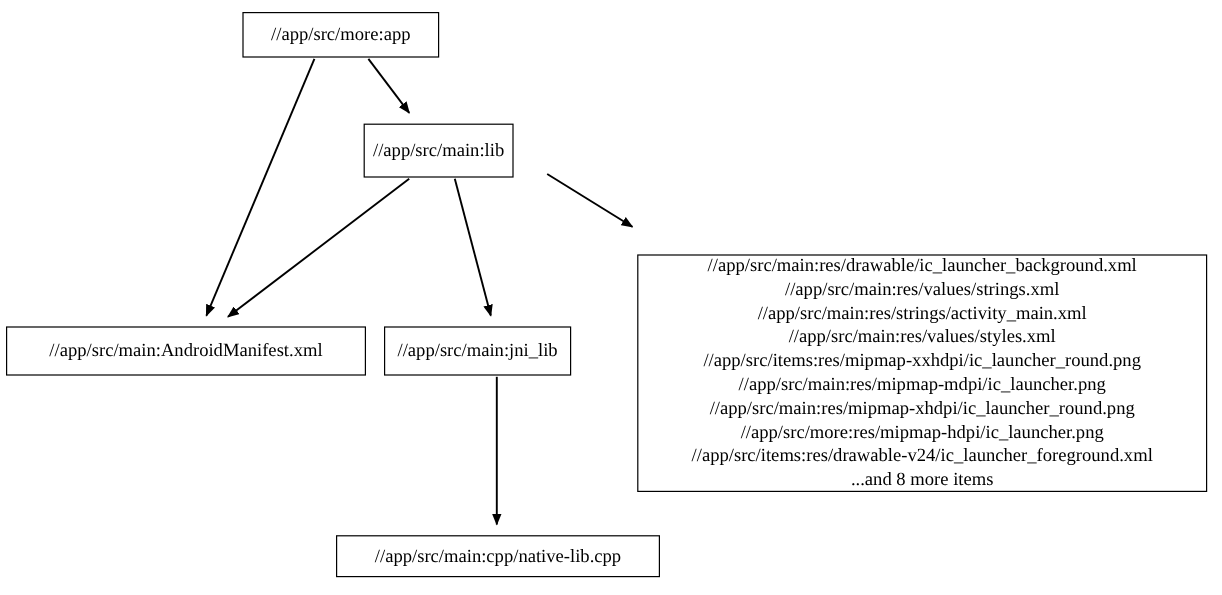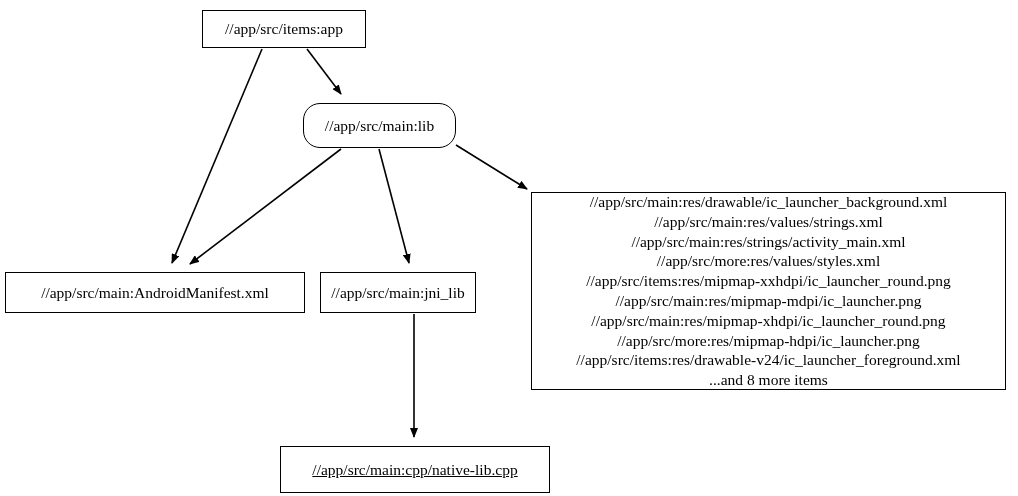--- a/index.html
+++ b/index.html
@@ -93,45 +93,45 @@
     <g>
       <path d="M456,145 L527,189" stroke="#000000" stroke-width="1.6" fill="none" marker-end="url(#arrowhead)"></path>
     </g>
 
     <g>
       <path d="M414,314 L414,437" stroke="#000000" stroke-width="1.6" fill="none" marker-end="url(#arrowhead)"></path>
     </g>
   </svg>
 
   <div class="node" style="left:202px; top:10px; width:164px; height:38px;">
-    <span class="node-label">//app/src/items:app</span>
+    <span class="node-label">//app/src/more:app</span>
   </div>
 
-  <div class="node" style="left:303px; top:103px; width:153px; height:45px;border-radius:17px;">
+  <div class="node" style="left:303px; top:103px; width:125px; height:45px;">
     <span class="node-label">//app/src/main:lib</span>
   </div>
 
   <div class="node" style="left:5px; top:272px; width:300px; height:41px;text-align:center;">
     <span class="node-label">//app/src/main:AndroidManifest.xml</span>
   </div>
 
   <div class="node" style="left:320px; top:272px; width:156px; height:41px;text-align:right;">
     <span class="node-label">//app/src/main:jni_lib</span>
   </div>
 
-  <div class="node" style="left:280px; top:446px; width:270px; height:47px;text-decoration:underline;">
+  <div class="node" style="left:280px; top:446px; width:270px; height:35px;">
     <span class="node-label">//app/src/main:cpp/native-lib.cpp</span>
   </div>
 
-  <div class="node node-multi" style="left:531px; top:192px; width:475px; height:198px;">
+  <div class="node node-multi" style="left:531px; top:212px; width:475px; height:198px;">
     <span class="lines">
       <span class="line-item">//app/src/main:res/drawable/ic_launcher_background.xml</span>
       <span class="line-item">//app/src/main:res/values/strings.xml</span>
       <span class="line-item">//app/src/main:res/strings/activity_main.xml</span>
-      <span class="line-item">//app/src/more:res/values/styles.xml</span>
+      <span class="line-item">//app/src/main:res/values/styles.xml</span>
       <span class="line-item">//app/src/items:res/mipmap-xxhdpi/ic_launcher_round.png</span>
       <span class="line-item">//app/src/main:res/mipmap-mdpi/ic_launcher.png</span>
       <span class="line-item">//app/src/main:res/mipmap-xhdpi/ic_launcher_round.png</span>
       <span class="line-item">//app/src/more:res/mipmap-hdpi/ic_launcher.png</span>
       <span class="line-item">//app/src/items:res/drawable-v24/ic_launcher_foreground.xml</span>
       <span class="line-item">...and 8 more items</span>
     </span>
   </div>
 
 </div>

